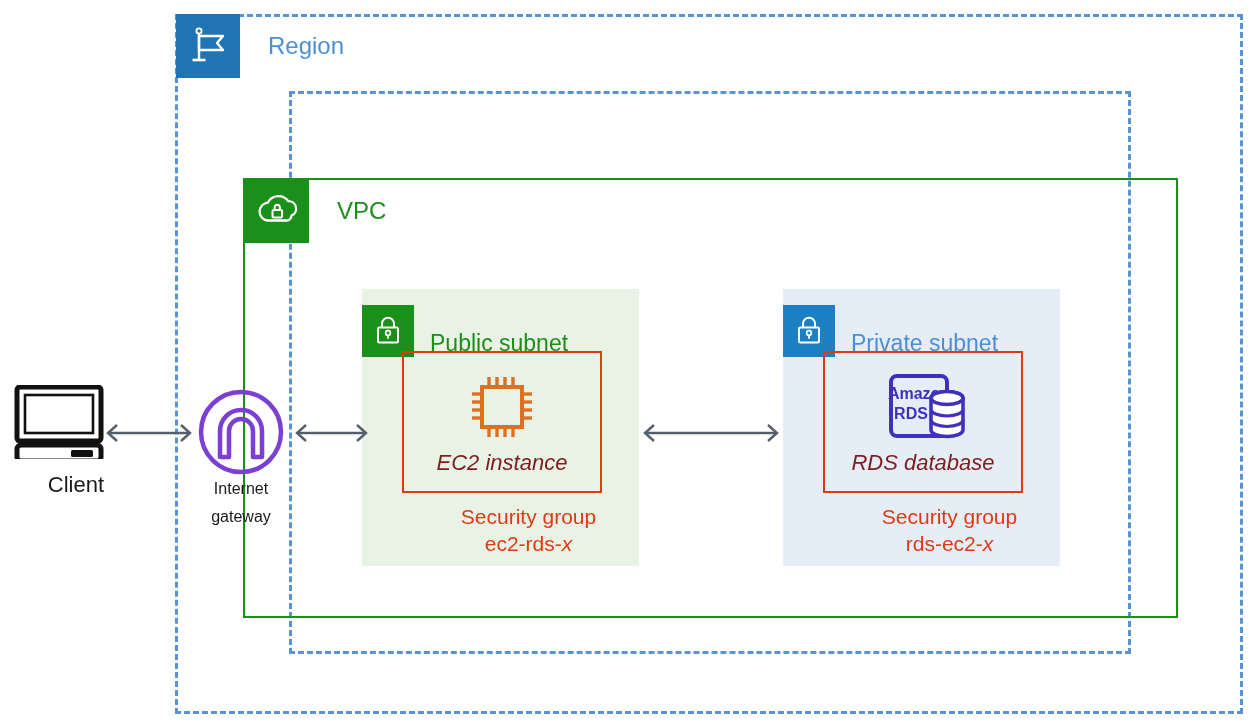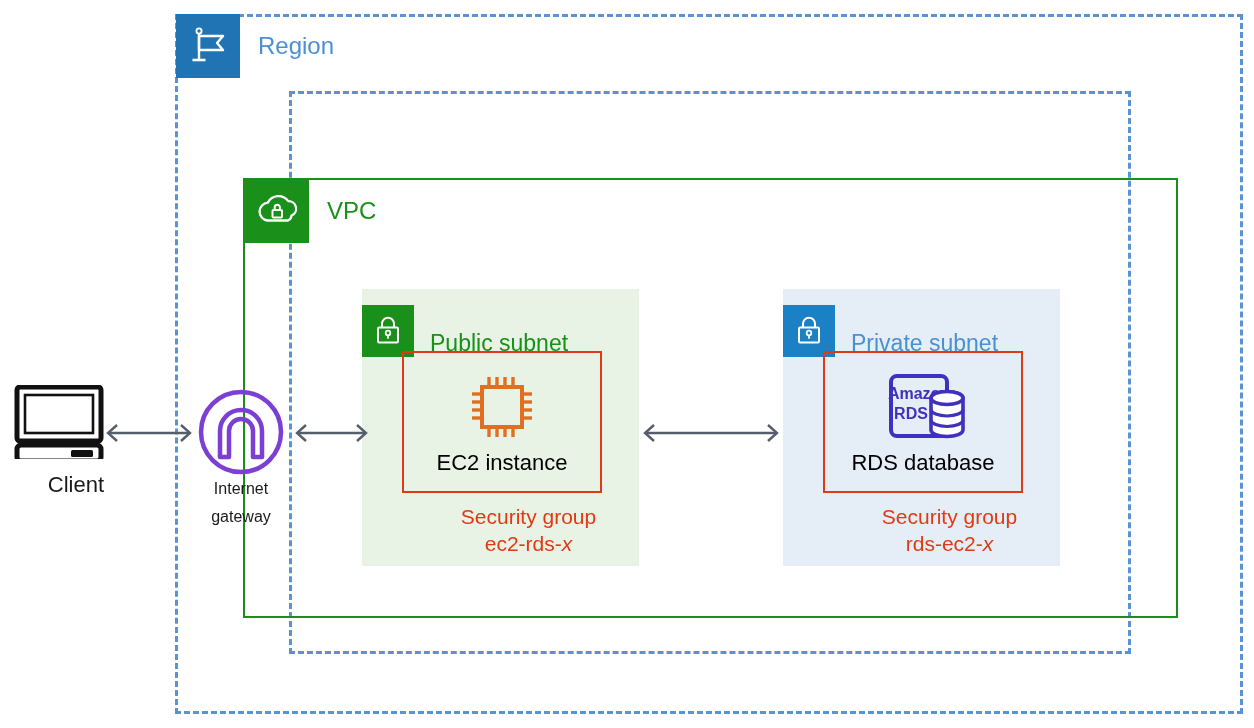--- a/index.html
+++ b/index.html
@@ -57,21 +57,21 @@
     width: 64px;
     height: 64px;
     flex: 0 0 64px;
     display: flex;
     align-items: center;
     justify-content: center;
   }
   .badge-label {
     font-size: 24px;
     line-height: 64px;
-    padding-left: 18px;
+    padding-left: 28px;
     white-space: nowrap;
   }
 
   .region-badge { left: 176px; top: 14px; }
   .region-badge .badge-icon { background: #2074b4; }
   .region-badge .badge-label { color: #4b8fd4; }
 
   .vpc-badge { left: 245px; top: 179px; }
   .vpc-badge .badge-icon { background: #1a8f1a; }
   .vpc-badge .badge-label { color: #1a8f1a; }
@@ -135,23 +135,24 @@
     justify-content: center;
   }
   .sg-icon-wrap {
     height: 78px;
     display: flex;
     align-items: center;
     justify-content: center;
   }
   .resource-label {
     font-size: 22px;
-    color: #000000;
+    color: #7f1d1d;
     margin-top: 4px;
     white-space: nowrap;
+    font-style: italic;
   }
   .sg-caption {
     position: absolute;
     left: 0;
     top: 214px;
     width: 100%;
     text-align: center;
     color: #e03a14;
     font-size: 21px;
     line-height: 27px;

